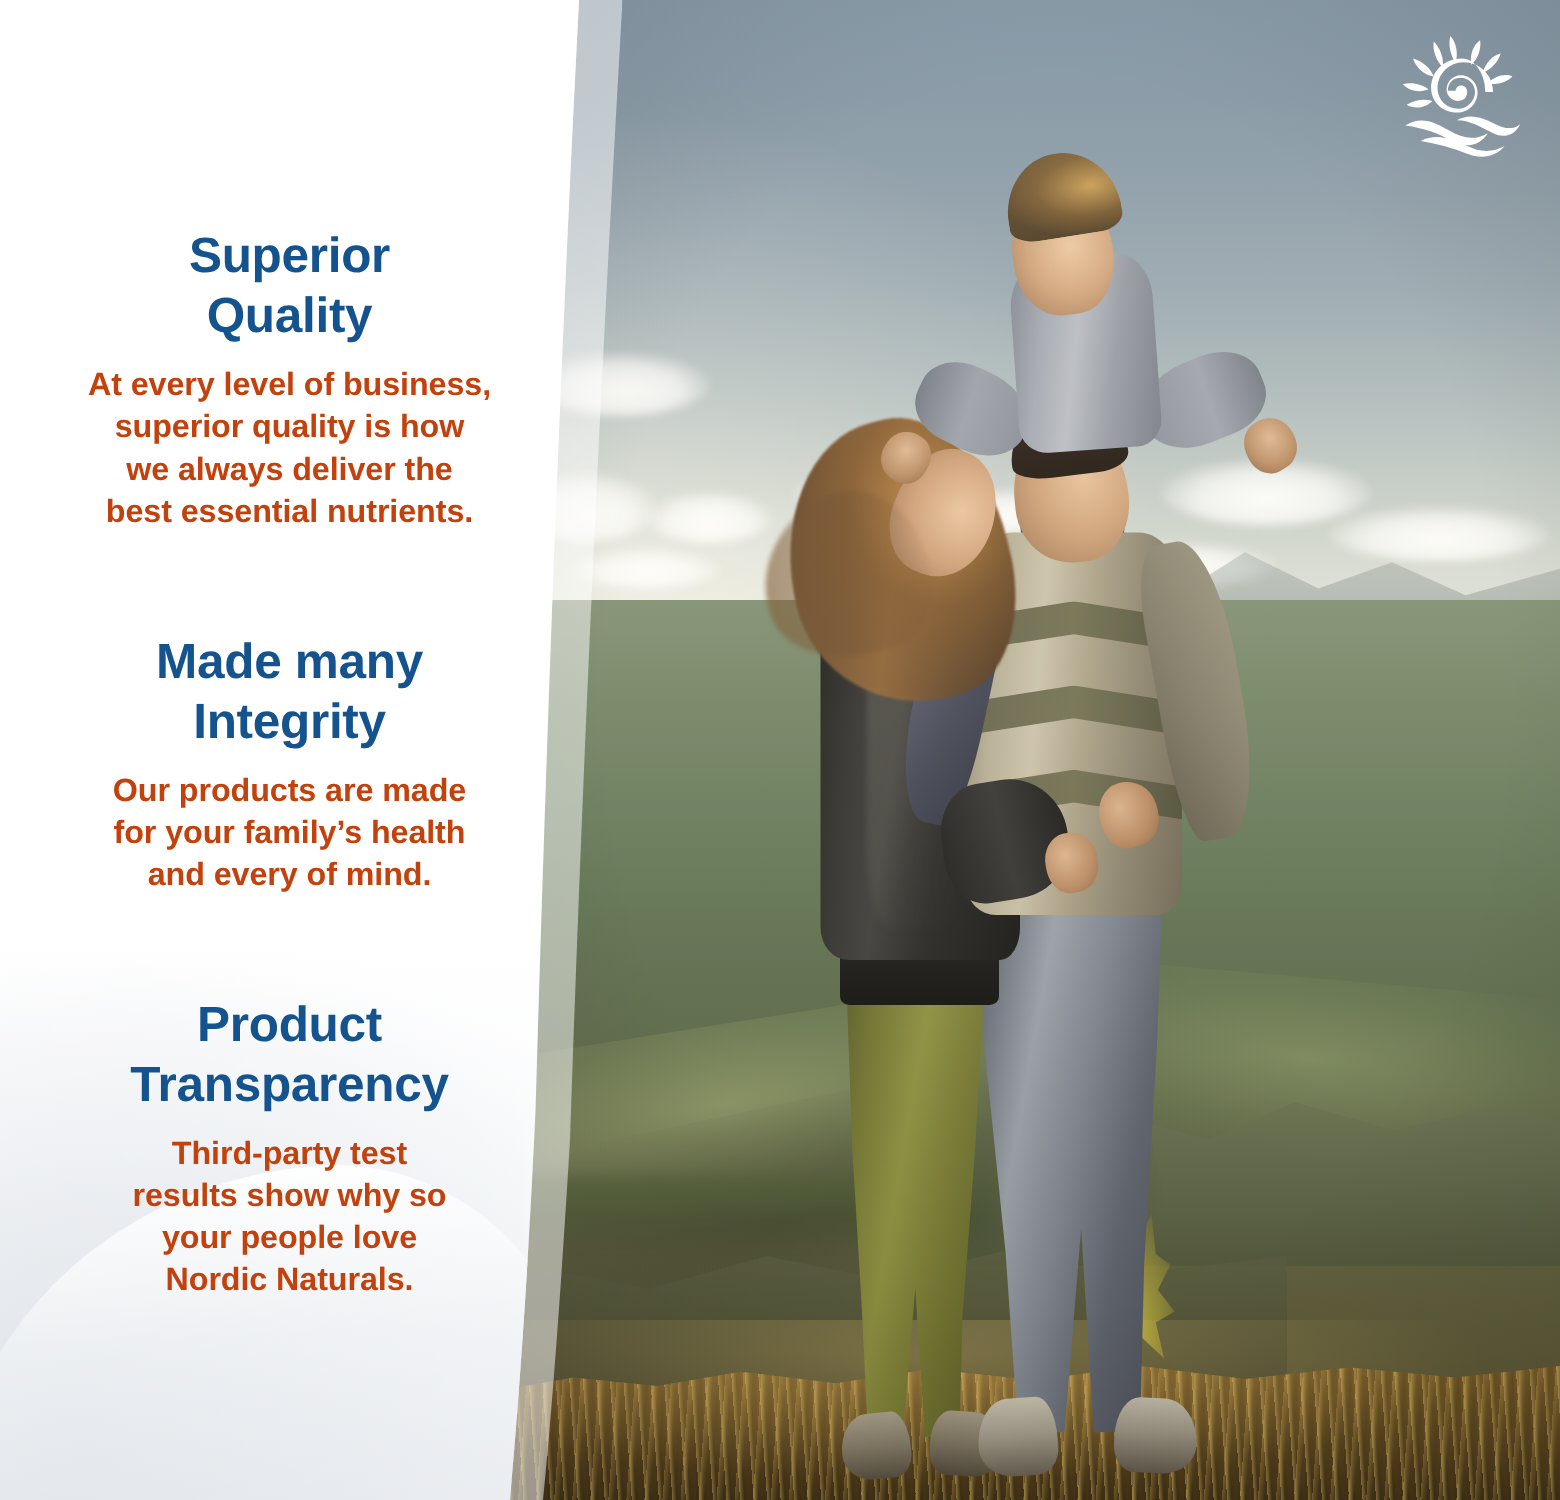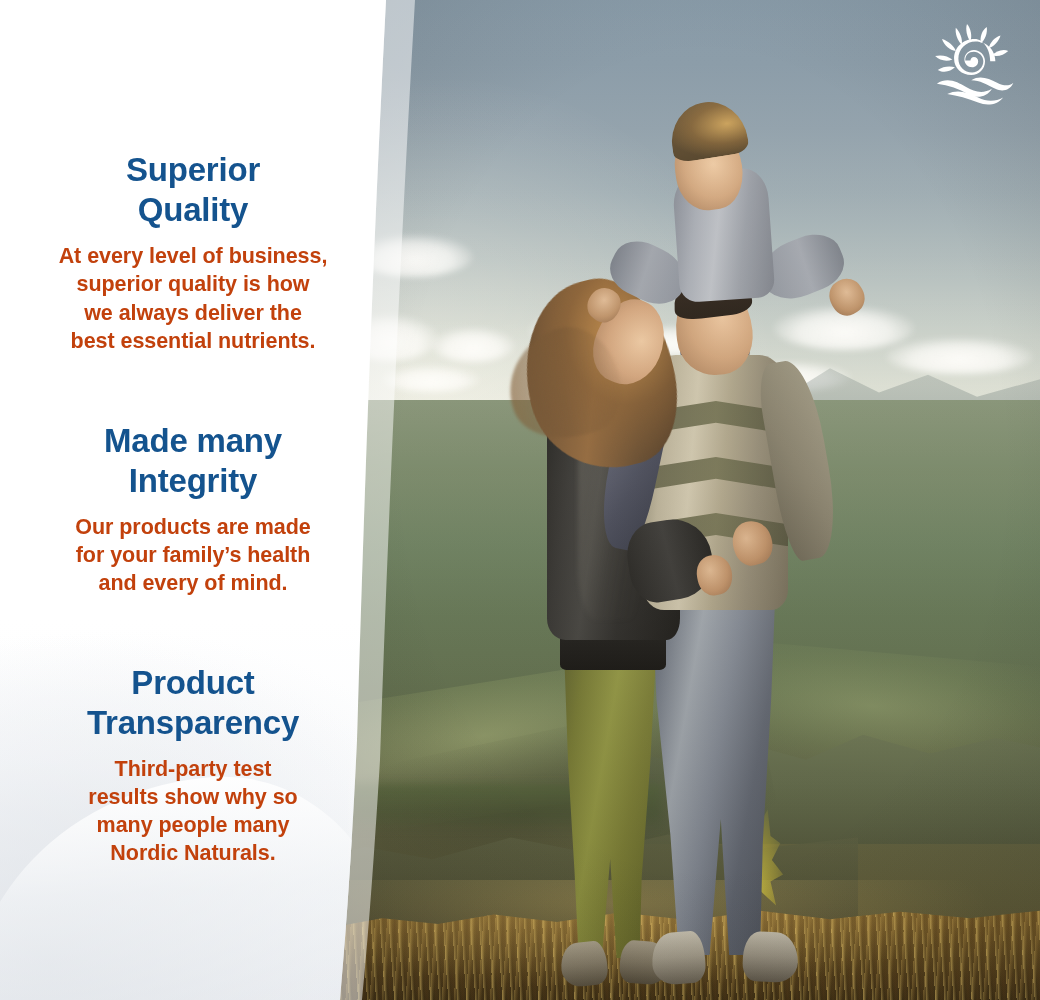--- a/index.html
+++ b/index.html
@@ -520,21 +520,21 @@
       <div class="vb-body">Our products are made
 for your family’s health
 and every of mind.</div>
     </div>
 
     <div class="value-block vb-3">
       <div class="vb-title">Product
 Transparency</div>
       <div class="vb-body">Third-party test
 results show why so
-many people many
+your people love
 Nordic Naturals.</div>
     </div>
   </div>
 
   <div class="logo">
     <svg viewBox="0 0 100 100" xmlns="http://www.w3.org/2000/svg">
       <g fill="#ffffff">
 
         <path d="M48 4 C52 10 52 19 49 25 C46 19 45 10 48 4 Z" transform="rotate(-8 50 40)"></path>
         <path d="M66 8 C67 15 64 23 59 27 C58 20 60 12 66 8 Z"></path>

